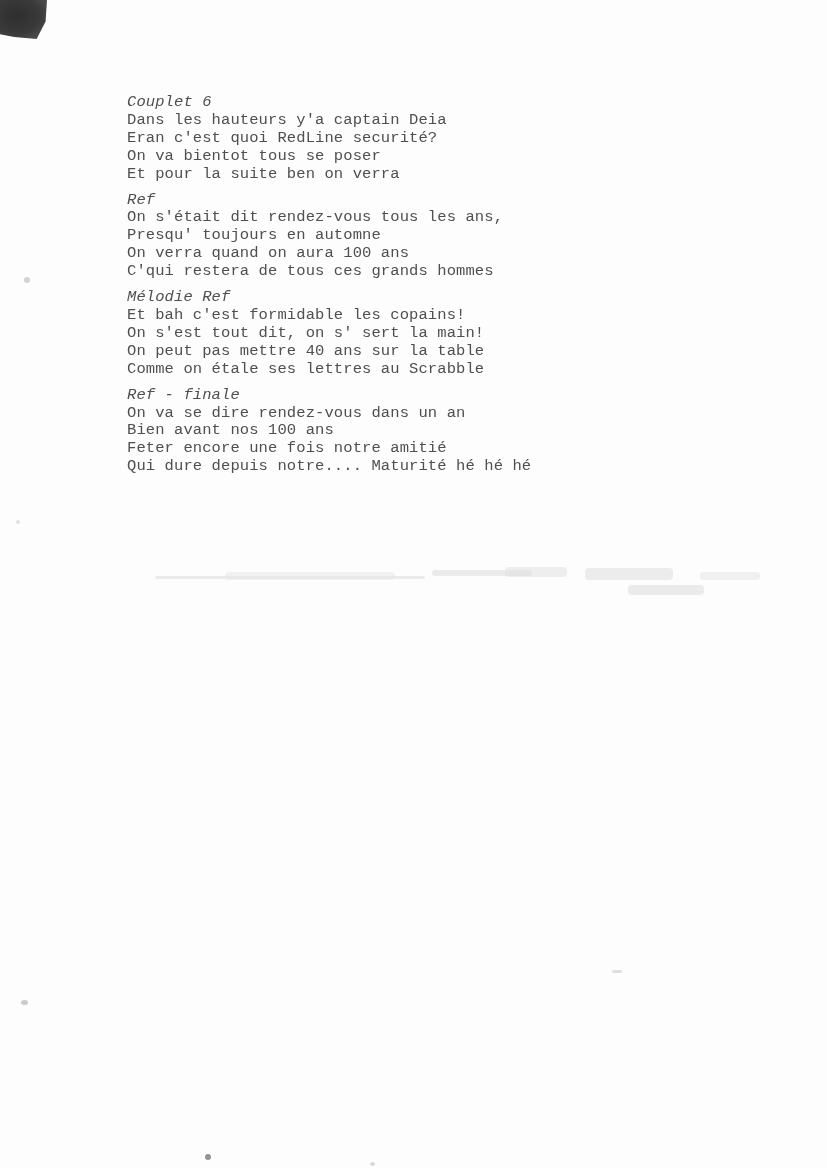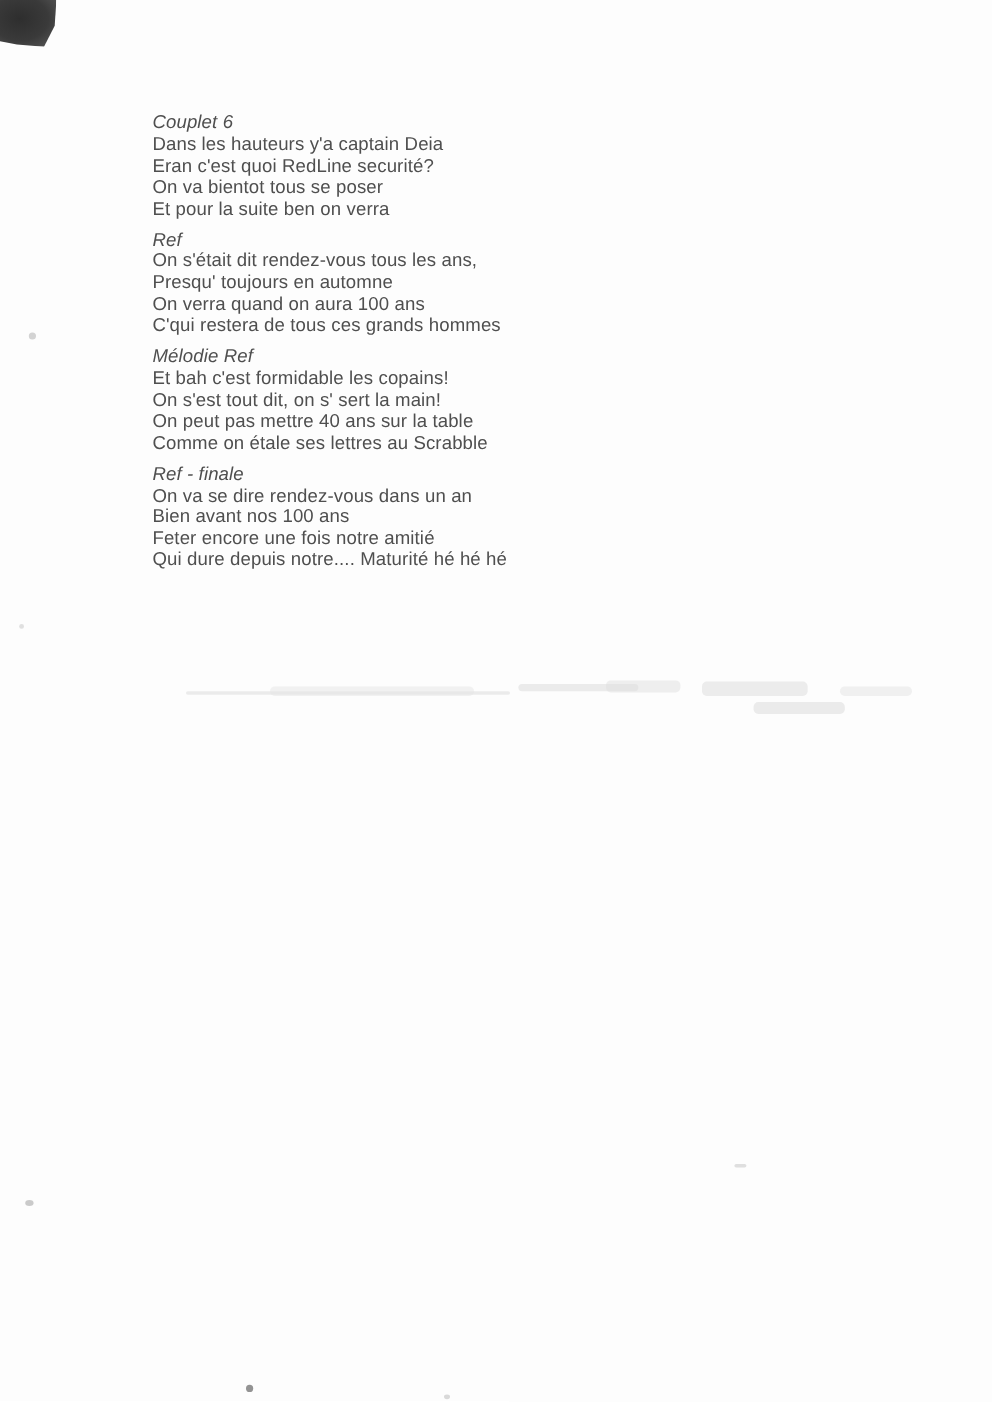--- a/index.html
+++ b/index.html
@@ -6,21 +6,21 @@
     margin: 0;
     padding: 0;
     background: #ffffff;
   }
   .page {
     position: relative;
     width: 827px;
     height: 1168px;
     background: #fdfdfd;
     overflow: hidden;
-    font-family: Liberation Sans, sans-serif;
+    font-family: Liberation Mono, monospace;
   }
   
   .corner-artifact {
     position: absolute;
     left: 0;
     top: 0;
     width: 47px;
     height: 39px;
     background: radial-gradient(ellipse at 35% 40%, #2e2e2e 0%, #3a3a3a 55%, #5a5a5a 100%);
     clip-path: polygon(0 0, 100% 0, 97% 55%, 78% 100%, 30% 95%, 0 88%);

